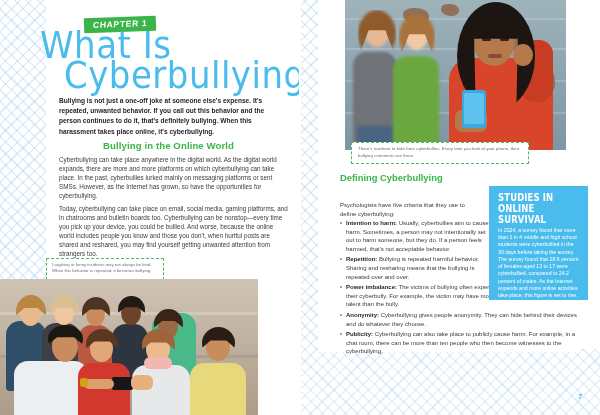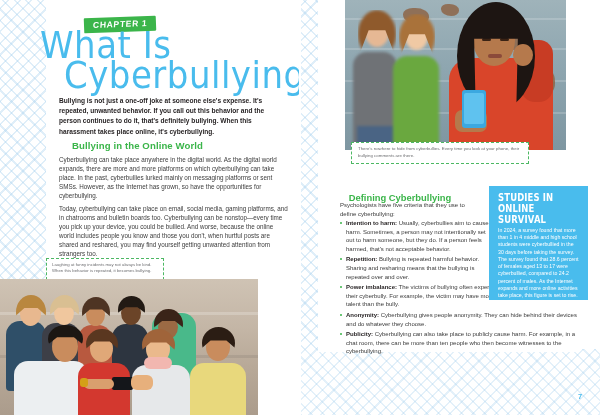--- a/index.html
+++ b/index.html
@@ -63,21 +63,21 @@
   }
   #title-1{left:40px;top:22px;font-size:34px;}
   #title-2{left:64px;top:52px;font-size:34px;}
 
   #intro-para{
     position:absolute;left:59px;top:96px;width:226px;
     font-size:6.6px;line-height:10.2px;font-weight:bold;color:#231f20;
   }
 
   #subhead-online{
-    position:absolute;left:42px;top:140px;width:230px;
+    position:absolute;left:73px;top:140px;width:230px;
     font-size:9.6px;font-weight:bold;color:#3bb54a;letter-spacing:.1px;padding-left:30px;
   }
 
   .body-para{
     position:absolute;left:59px;width:229px;
     font-size:6.3px;line-height:9.1px;color:#3b3b3b;
   }
   #para-1{top:155px;}
   #para-2{top:204px;}
 
@@ -135,22 +135,22 @@
     background:#ffffff;
     border:1px dashed #4cb863;
     padding:3px 6px 4px 6px;
     box-sizing:border-box;
   }
   #caption-right .cap-text{
     font-size:4.4px;line-height:6.6px;color:#6d6e71;
   }
 
   #subhead-defining{
-    position:absolute;left:340px;top:192px;width:120px;
-    font-size:9.4px;font-weight:bold;color:#3bb54a;line-height:11px;text-align:center;
+    position:absolute;left:340px;top:172px;width:120px;
+    font-size:9.4px;font-weight:bold;color:#3bb54a;line-height:11px;
   }
 
   #psych-intro{
     position:absolute;left:340px;top:201px;width:142px;
     font-size:6.0px;line-height:8.6px;color:#3b3b3b;
   }
 
   #bullets{
     position:absolute;left:340px;top:219px;width:144px;
   }

